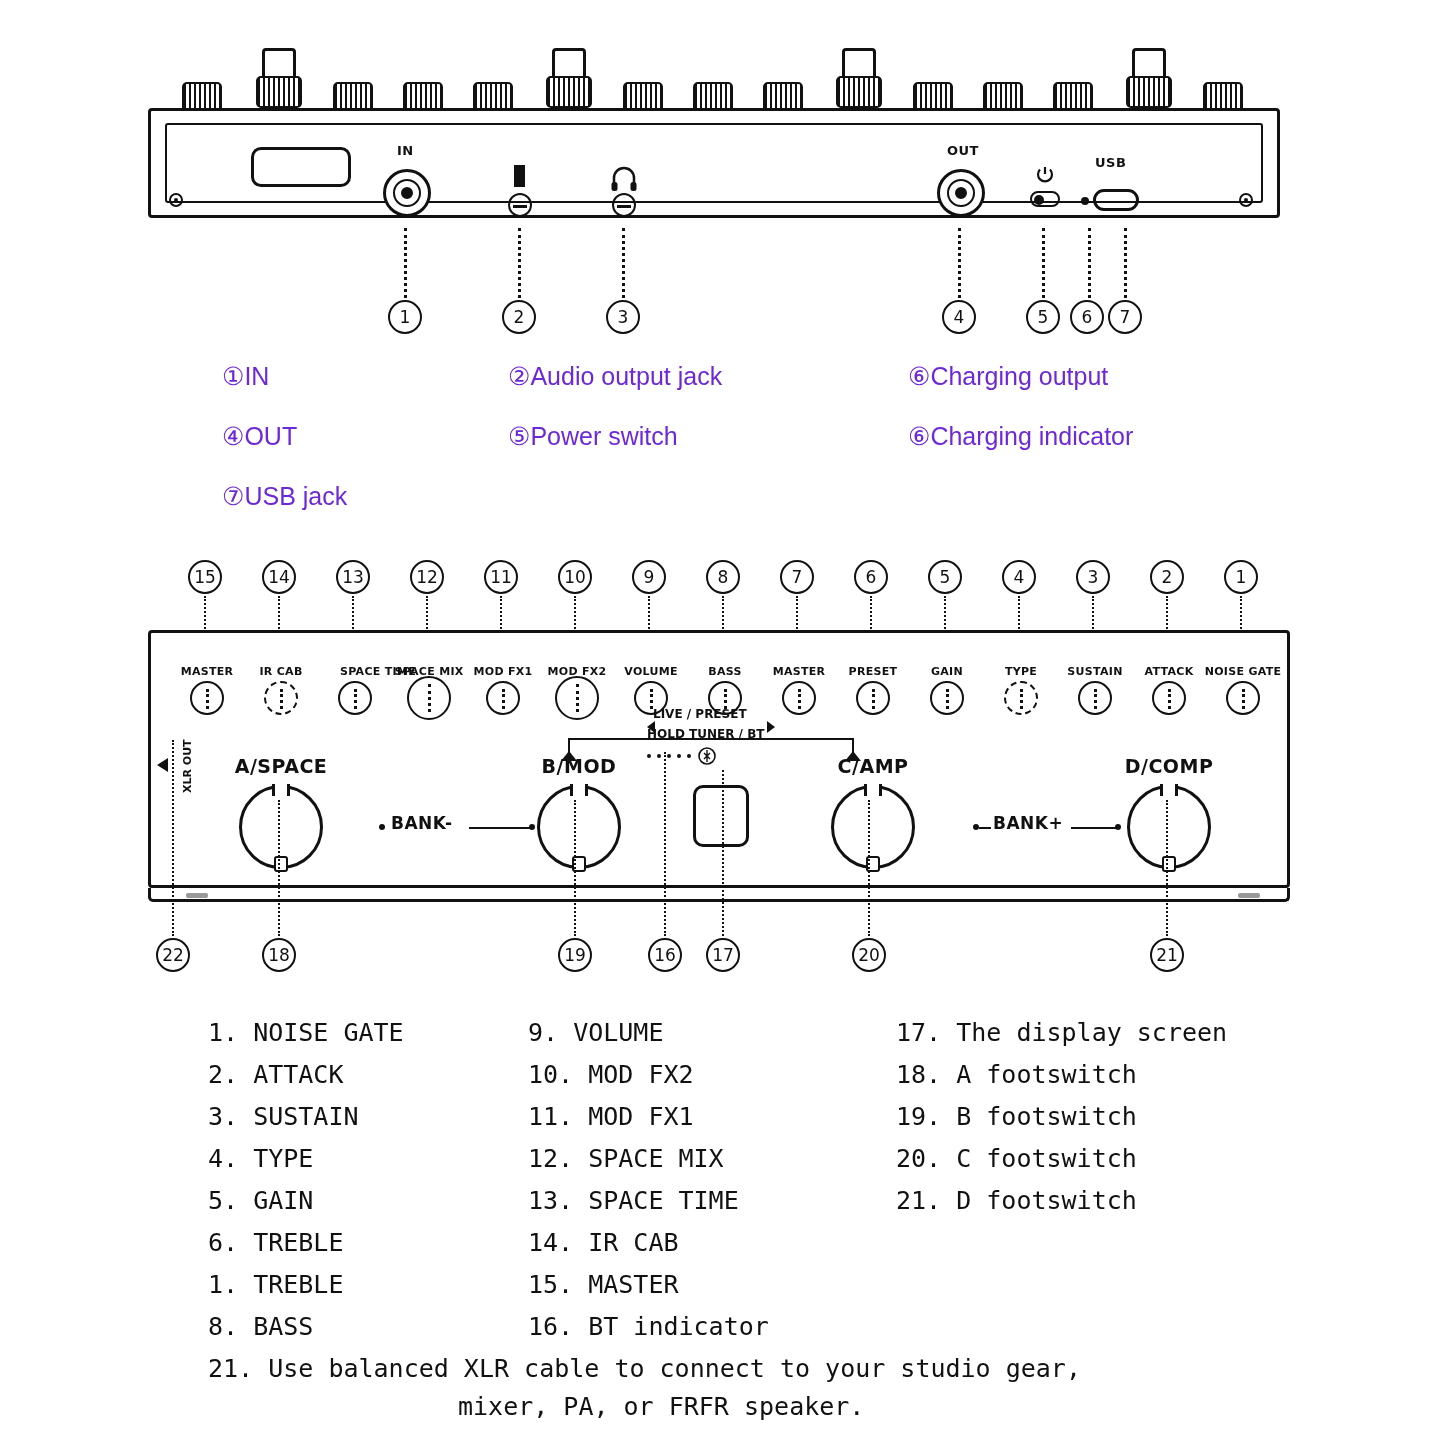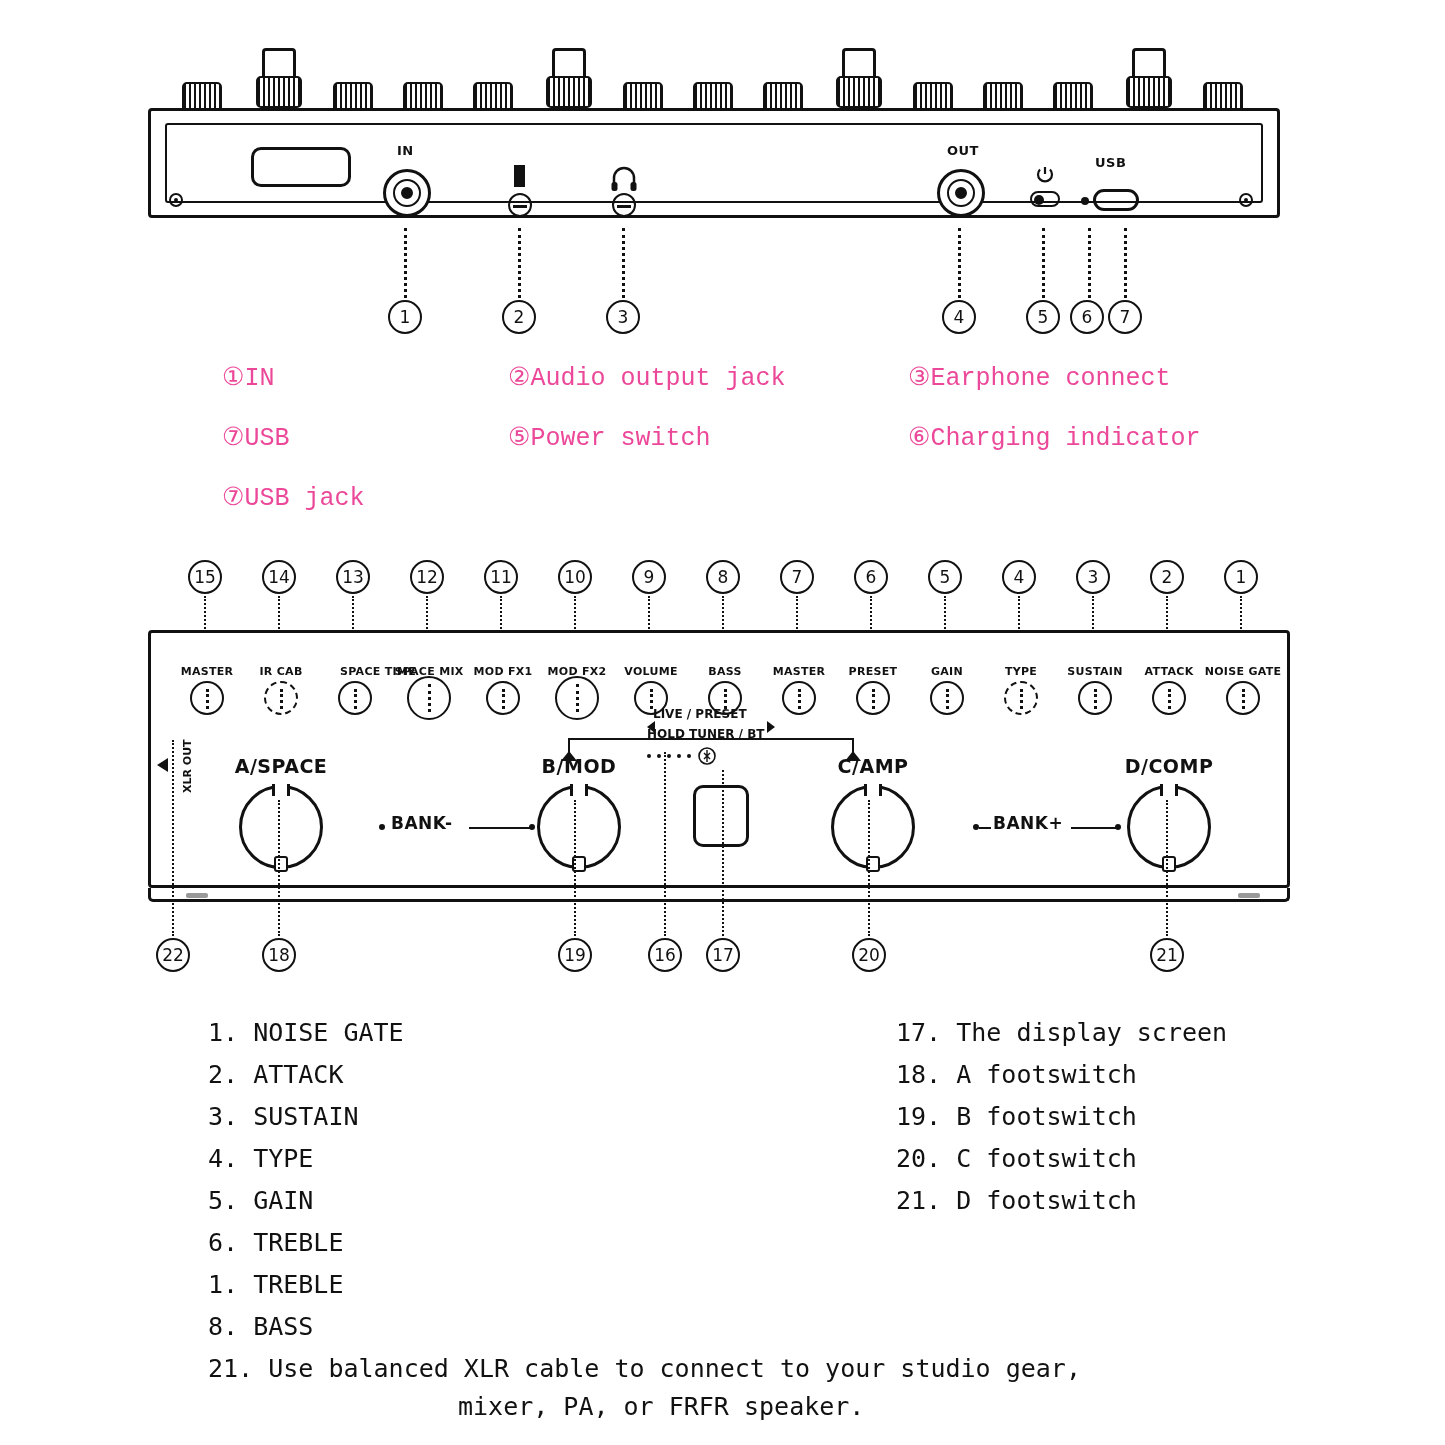--- a/index.html
+++ b/index.html
@@ -203,23 +203,23 @@
     width: 46px; height: 32px;
     border: 2px solid #111;
     border-radius: 5px;
     background: repeating-linear-gradient(90deg, #111 0 2px, #fff 2px 5px);
     box-sizing: border-box;
   }
 
   
   .legend-top {
     position: absolute;
-    font-family: Liberation Mono, monospace;
+    font-family: Liberation Sans, sans-serif;
     font-size: 25px;
-    color: #ec4899;
+    color: #6d28d9;
     white-space: nowrap;
   }
 
   
   #front-panel {
     position: absolute;
     left: 148px;
     top: 630px;
     width: 1142px;
     height: 258px;
@@ -495,22 +495,22 @@
   <div class="circnum" style="left:388px; top:300px;">1</div>
   <div class="circnum" style="left:502px; top:300px;">2</div>
   <div class="circnum" style="left:606px; top:300px;">3</div>
   <div class="circnum" style="left:942px; top:300px;">4</div>
   <div class="circnum" style="left:1026px; top:300px;">5</div>
   <div class="circnum" style="left:1070px; top:300px;">6</div>
   <div class="circnum" style="left:1108px; top:300px;">7</div>
 
   <div class="legend-top" style="left:222px; top:362px;">①IN</div>
   <div class="legend-top" style="left:508px; top:362px;">②Audio output jack</div>
-  <div class="legend-top" style="left:908px; top:362px;">③Earphone connect</div>
-  <div class="legend-top" style="left:222px; top:422px;">⑦USB</div>
+  <div class="legend-top" style="left:908px; top:362px;">⑥Charging output</div>
+  <div class="legend-top" style="left:222px; top:422px;">④OUT</div>
   <div class="legend-top" style="left:508px; top:422px;">⑤Power switch</div>
   <div class="legend-top" style="left:908px; top:422px;">⑥Charging indicator</div>
   <div class="legend-top" style="left:222px; top:482px;">⑦USB jack</div>
 
   <div class="circnum" style="left:188px; top:560px;">15</div>
   <div class="circnum" style="left:262px; top:560px;">14</div>
   <div class="circnum" style="left:336px; top:560px;">13</div>
   <div class="circnum" style="left:410px; top:560px;">12</div>
   <div class="circnum" style="left:484px; top:560px;">11</div>
   <div class="circnum" style="left:558px; top:560px;">10</div>
@@ -684,20 +684,30 @@
     <div>1. NOISE GATE</div>
     <div>2. ATTACK</div>
     <div>3. SUSTAIN</div>
     <div>4. TYPE</div>
     <div>5. GAIN</div>
     <div>6. TREBLE</div>
     <div>1. TREBLE</div>
     <div>8. BASS</div>
   </div>
 
+  <div class="listcol" style="left:528px; top:1012px;">
+    <div>9. VOLUME</div>
+    <div>10. MOD FX2</div>
+    <div>11. MOD FX1</div>
+    <div>12. SPACE MIX</div>
+    <div>13. SPACE TIME</div>
+    <div>14. IR CAB</div>
+    <div>15. MASTER</div>
+    <div>16. BT indicator</div>
+  </div>
 
   <div class="listcol" style="left:896px; top:1012px;">
     <div>17. The display screen</div>
     <div>18. A footswitch</div>
     <div>19. B footswitch</div>
     <div>20. C footswitch</div>
     <div>21. D footswitch</div>
   </div>
 
   <div class="footnote" style="left:208px; top:1350px;">21. Use balanced XLR cable to connect to your studio gear,</div>

